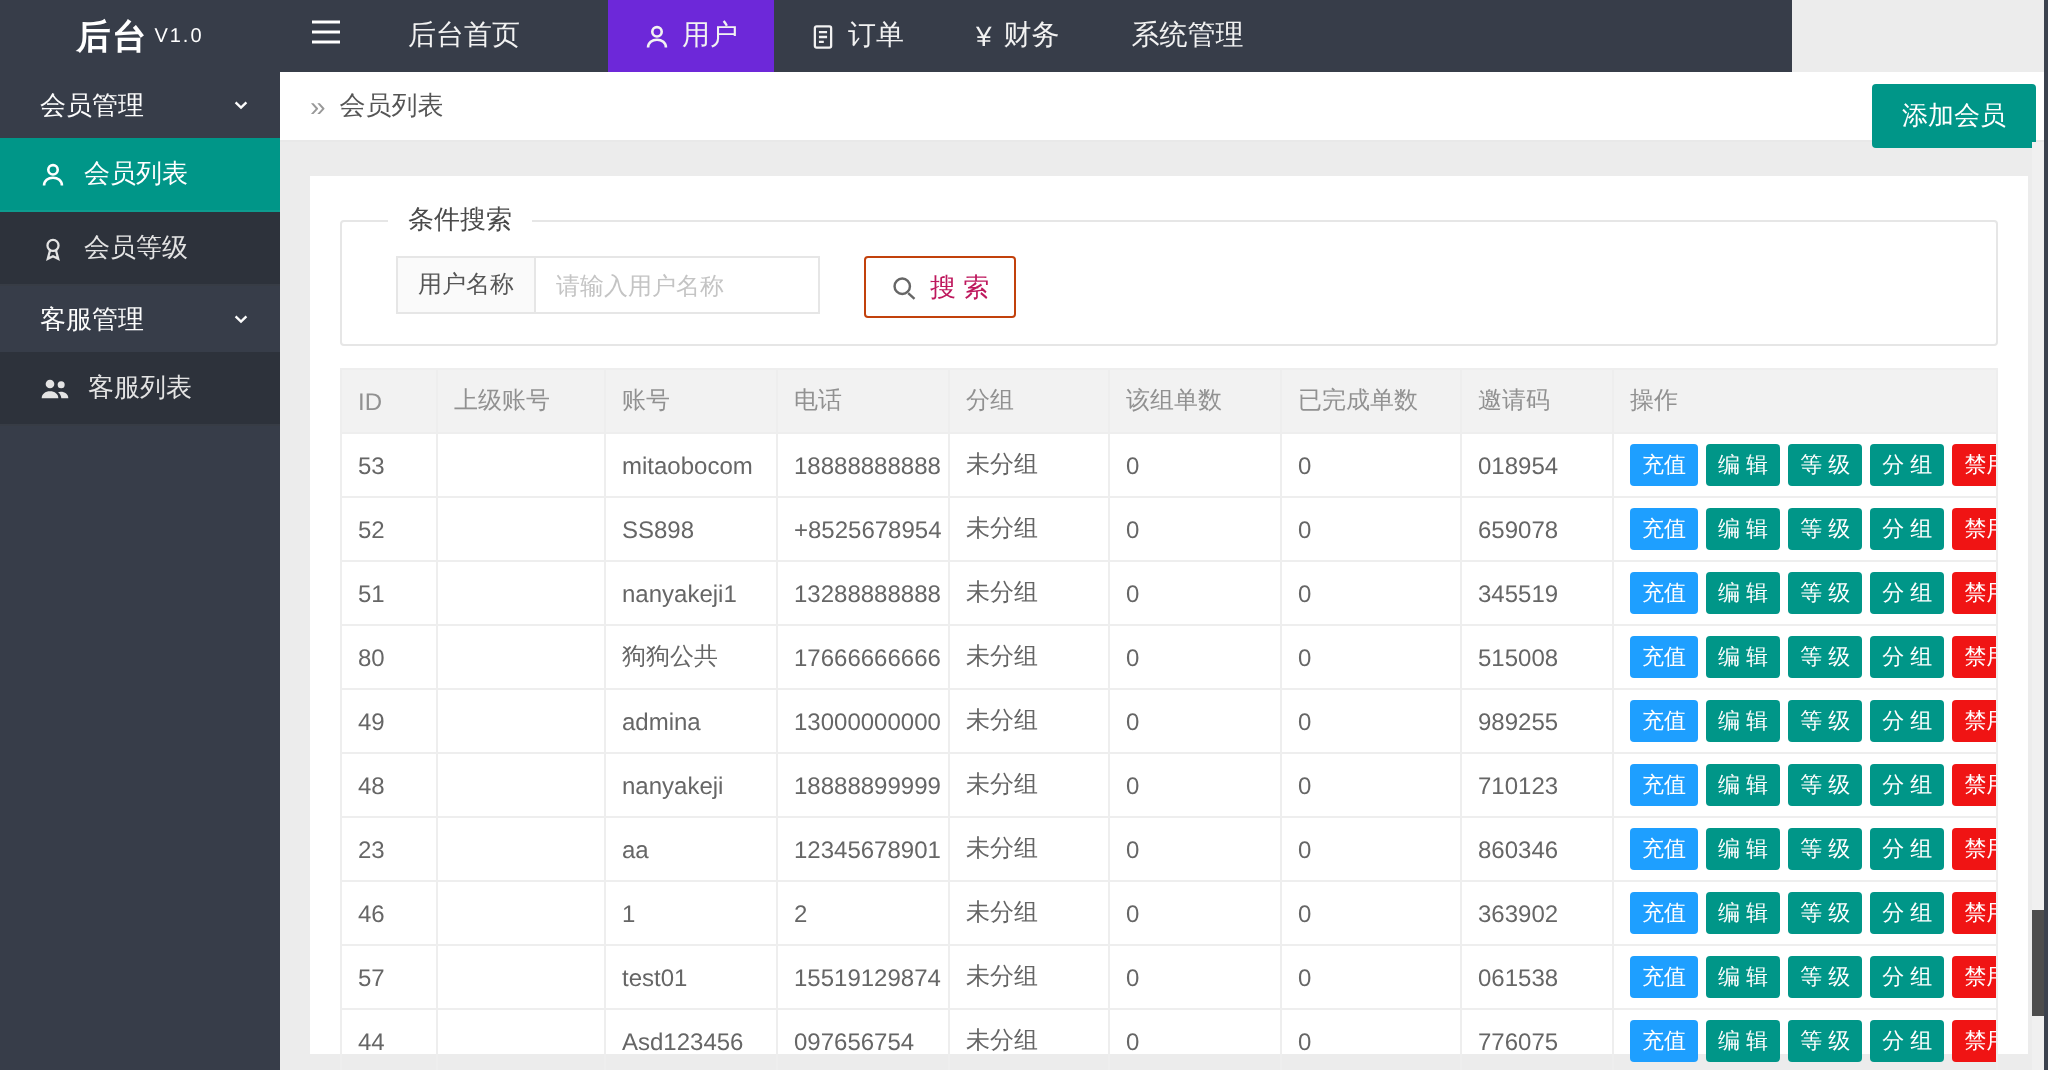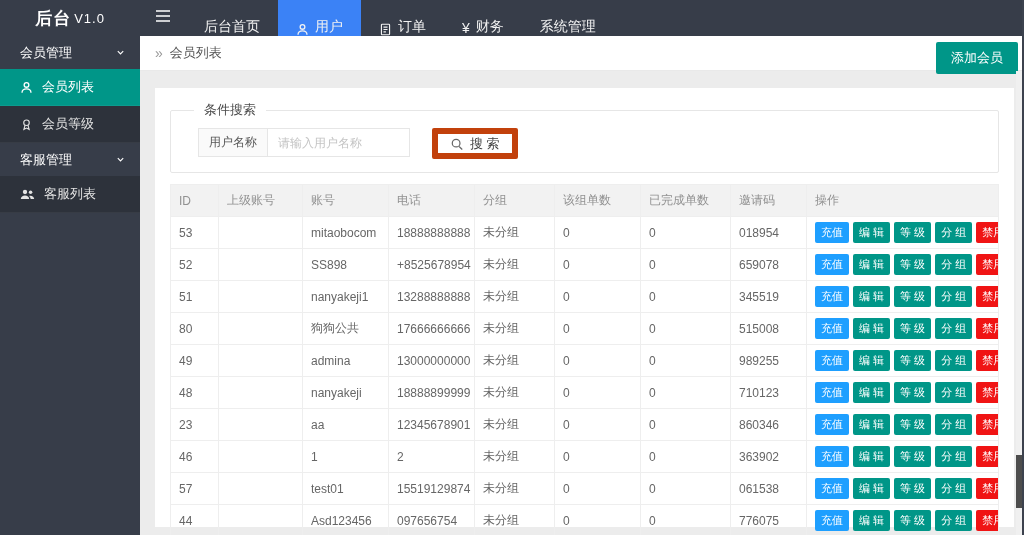--- a/index.html
+++ b/index.html
@@ -3,28 +3,28 @@
 <meta charset="utf-8">
 <style>
   * { box-sizing: border-box; }
   html,body { margin:0; padding:0; }
   body {
     width:1024px; height:535px; position:relative; overflow:hidden;
     font-family:"Liberation Sans","DejaVu Sans",sans-serif;
     background:#ececec;
   }
   
-  .topnav { position:absolute; top:0; left:0; width:1024px; height:36px;
+  .topnav { position:absolute; top:0; left:0; width:896px; height:36px;
     background:#373d49; display:flex; align-items:stretch; color:#fff; z-index:6; }
   .logo { width:140px; display:flex; align-items:center; justify-content:center;
     font-size:17px; font-weight:bold; letter-spacing:1px; }
-  .logo sup { font-size:13px; font-weight:normal; margin-left:3px; }
-  .nav-item { display:flex; align-items:flex-end; gap:6px; padding:0 18px;
+  .logo sup { font-size:10px; font-weight:normal; margin-left:3px; }
+  .nav-item { display:flex; align-items:center; gap:6px; padding:0 18px;
     font-size:14px; color:#f2f2f2; cursor:pointer; }
-  .nav-item.active { background:#3b82f6; }
+  .nav-item.active { background:#6d28d9;margin-left:26px; }
   .nav-item .icn { display:flex; align-items:center; }
   .hamburger { padding:0 15px; display:flex; align-items:center; cursor:pointer; }
   .topnav-right { margin-left:auto; display:flex; align-items:center; }
   .refresh-btn { padding:0 22px; display:flex; align-items:center; cursor:pointer; }
   .admin-menu { display:flex; align-items:center; gap:7px; padding:0 18px 0 10px;
     font-size:14px; cursor:pointer; }
   
   .sidebar { position:absolute; top:36px; left:0; width:140px; height:499px;
     background:#373d49; z-index:5; }
   .side-group-header { height:33px; display:flex; align-items:center;
@@ -49,23 +49,23 @@
   
   .search-fs { border:1px solid #e6e6e6; border-radius:2px; margin:0;
     padding:5px 15px 13px; }
   .search-fs legend { font-size:13px; color:#4a4a4a; padding:0 10px; margin-left:8px; }
   .search-row { display:flex; align-items:flex-start; margin-top:4px;margin-left:12px; }
   .ig-label { background:#fafafa; border:1px solid #e6e6e6; height:29px;
     line-height:27px; padding:0 10px; font-size:12px; color:#565656; white-space:nowrap; }
   .ig-input { width:142px; height:29px; border:1px solid #e6e6e6; border-left:none;
     padding:0 10px; font-size:12px; color:#666; outline:none; }
   .ig-input::placeholder { color:#c4c4c4; }
-  .search-btn { margin-left:22px; height:31px; background:#fff; border:6px solid #c2410c;
+  .search-btn { margin-left:22px; height:31px; background:#fff; border:1px solid #c2410c;
     border-radius:2px; display:flex; align-items:center; gap:6px; padding:0 12px;
-    font-size:13px; color:#404040; cursor:pointer; }
+    font-size:13px; color:#be185d; cursor:pointer; }
   .search-btn .icn { display:flex; align-items:center; color:#666; }
   
   .tbl-wrap { margin-top:11px; }
   table.tbl { width:100%; border-collapse:collapse; table-layout:fixed; }
   .tbl th { background:#f2f2f2; color:#919191; font-weight:400; font-size:12px;
     text-align:left; padding:7px 8px; border:1px solid #eeeeee; white-space:nowrap;
     overflow:hidden; }
   .tbl td { font-size:12px; color:#666; padding:5px 8px; border:1px solid #eeeeee;
     white-space:nowrap; overflow:hidden; height:25px; }
   .act-btn { border:none; color:#fff; font-size:11px; padding:3px 6px;

